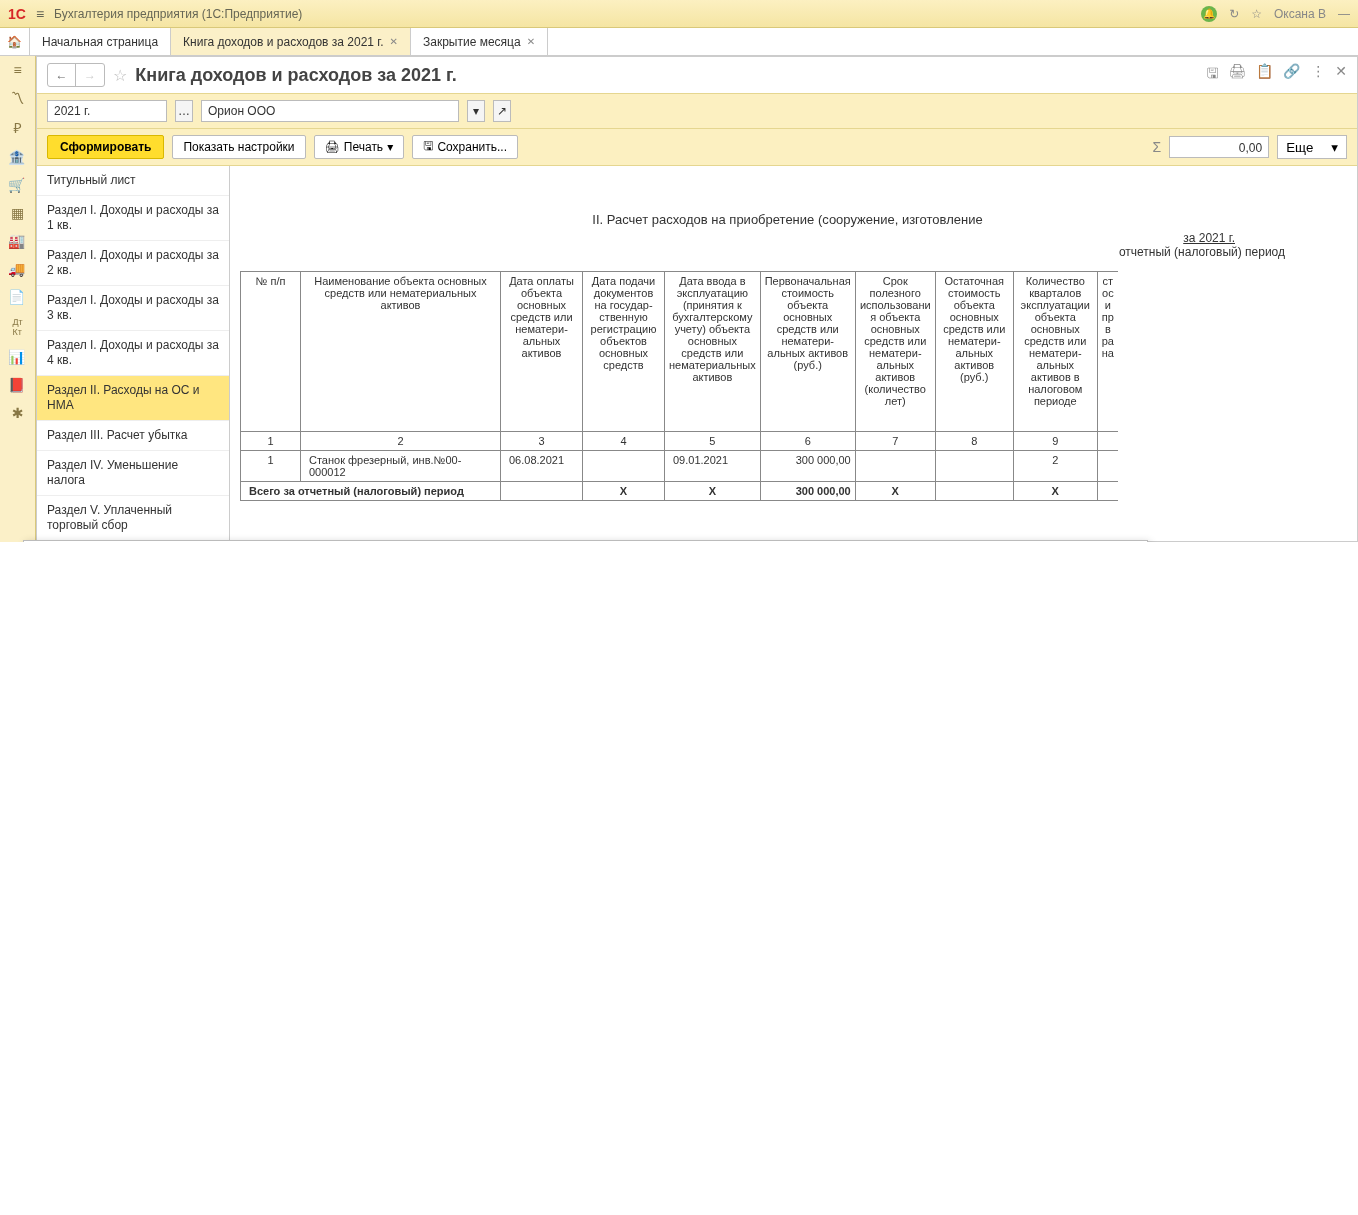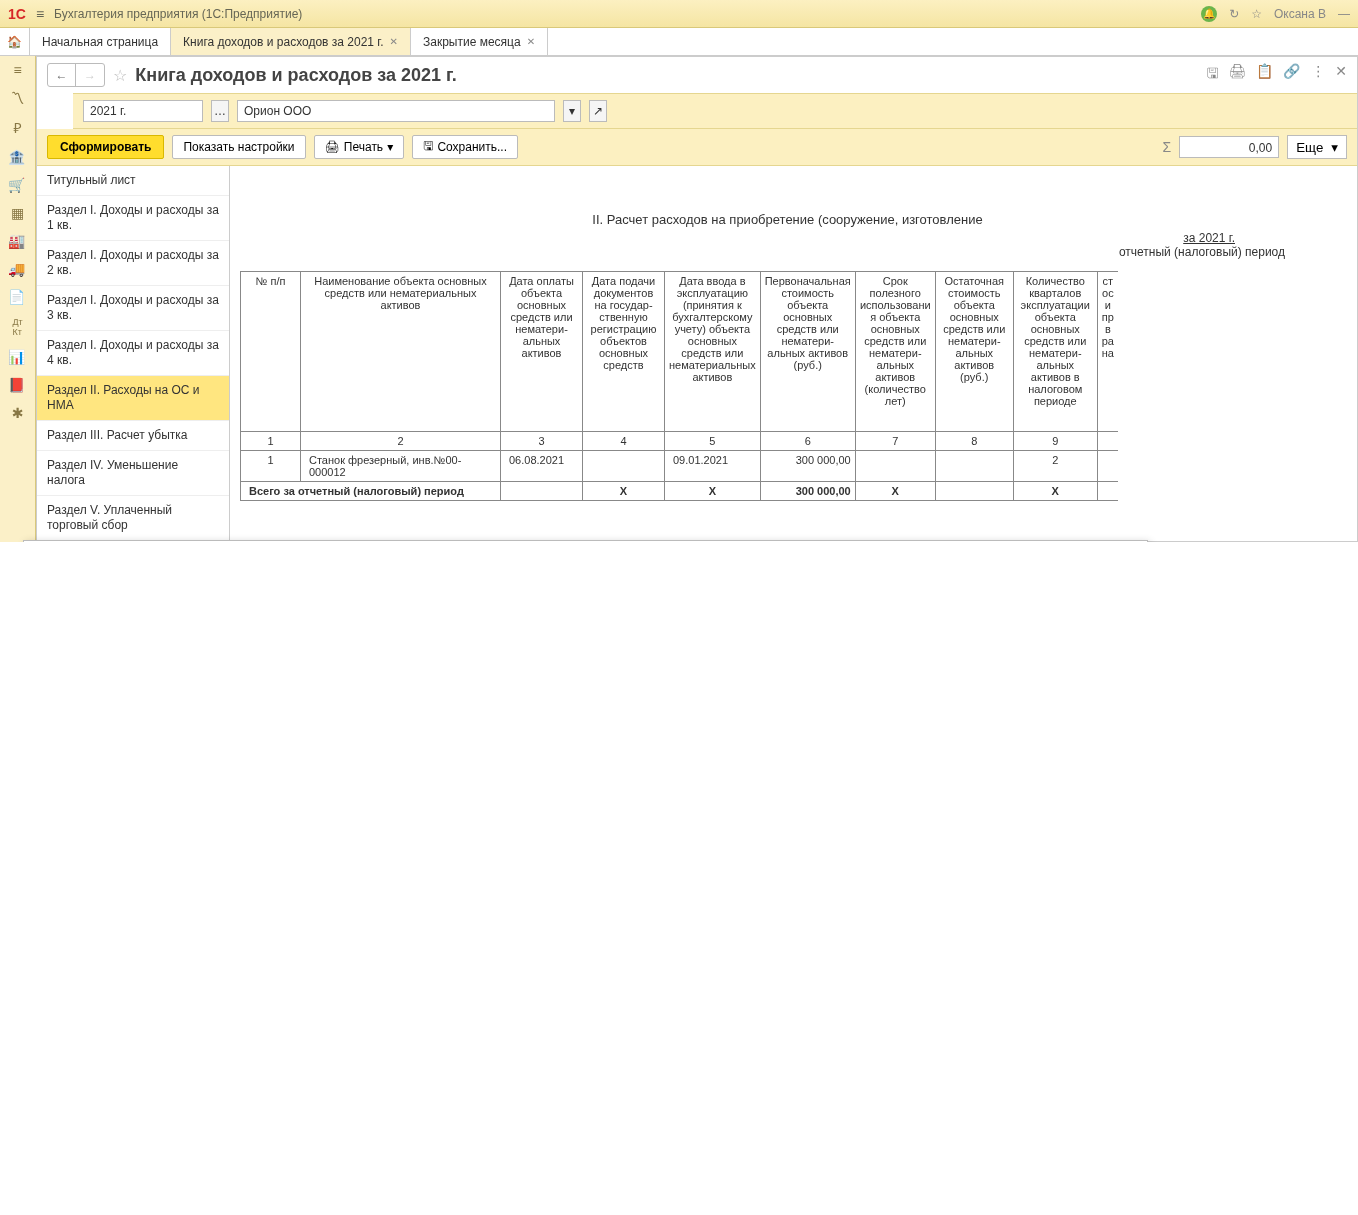--- a/index.html
+++ b/index.html
@@ -22,33 +22,33 @@
 
 .report-panel { background: #fff; border: 1px solid #ccc; position: relative; }
 .panel-header { display: flex; align-items: center; padding: 6px 10px; gap: 8px; }
 .nav-btns { display: flex; border: 1px solid #bbb; border-radius: 3px; }
 .nav-btn { width: 28px; height: 22px; display: flex; align-items: center; justify-content: center; color: #666; border-right: 1px solid #bbb; }
 .nav-btn:last-child { border-right: none; }
 .star { color: #bbb; font-size: 16px; }
 .panel-title { font-size: 18px; font-weight: bold; color: #444; }
 .panel-actions { margin-left: auto; display: flex; gap: 10px; color: #888; }
 .panel-actions span { font-size: 14px; }
-.filter-row { background: #fcf0c1; padding: 6px 10px; display: flex; gap: 8px; align-items: center; border-top: 1px solid #e5d690; border-bottom: 1px solid #e5d690; margin-left: 36px; }
+.filter-row { background: #fcf0c1; padding: 6px 10px; display: flex; gap: 8px; align-items: center; border-top: 1px solid #e5d690; border-bottom: 1px solid #e5d690; }
 .filter-input { background: #fff; border: 1px solid #bbb; height: 22px; padding: 0 6px; display: flex; align-items: center; }
 .filter-year { width: 120px; }
 .filter-dots { width: 18px; background: #f5f5f5; border: 1px solid #bbb; height: 22px; text-align: center; line-height: 20px; }
-.filter-org { width: 318px; }
+.filter-org { width: 258px; }
 .filter-dd { width: 18px; background: #f5f5f5; border: 1px solid #bbb; height: 22px; text-align: center; line-height: 20px; }
 .toolbar-row { background: #fcf0c1; padding: 6px 10px; display: flex; gap: 8px; align-items: center; border-bottom: 1px solid #e5d690; }
 .btn-yellow { background: #ffdd2d; border: 1px solid #d9b800; height: 24px; padding: 0 12px; font-weight: bold; font-size: 12px; border-radius: 2px; }
 .btn-white { background: #fff; border: 1px solid #bbb; height: 24px; padding: 0 10px; font-size: 12px; border-radius: 2px; display: flex; align-items: center; gap: 4px; }
 .toolbar-spacer { flex: 1; }
 .sum-sigma { color: #888; font-size: 14px; }
 .sum-field { background: #fff; border: 1px solid #bbb; height: 22px; width: 100px; text-align: right; padding: 0 6px; line-height: 22px; }
-.btn-more { background: #fff; border: 1px solid #bbb; height: 24px; padding: 0 8px; display: flex; align-items: center; gap: 8px; }
+.btn-more { background: #fff; border: 1px solid #bbb; height: 24px; padding: 0 8px; display: flex; align-items: center; gap: 18px; }
 .report-body { display: flex; }
 .tree-panel { width: 193px; border-right: 1px solid #ccc; background: #fff; }
 .tree-item { padding: 7px 10px; border-bottom: 1px solid #eee; font-size: 12px; line-height: 1.25; }
 .tree-item.selected { background: #ffe680; }
 .doc-area { flex: 1; overflow: auto; padding: 10px 0 15px 0; background: #fff; position: relative; }
 .doc-title { text-align: center; font-size: 13px; padding: 4px 20px; white-space: pre-line; }
 .doc-year { text-align: center; text-decoration: underline; }
 .doc-sub { text-align: center; font-size: 12px; margin-bottom: 8px; }
 
 table.report-table { border-collapse: collapse; width: auto; margin: 12px 10px; font-size: 11px; table-layout: fixed; }

